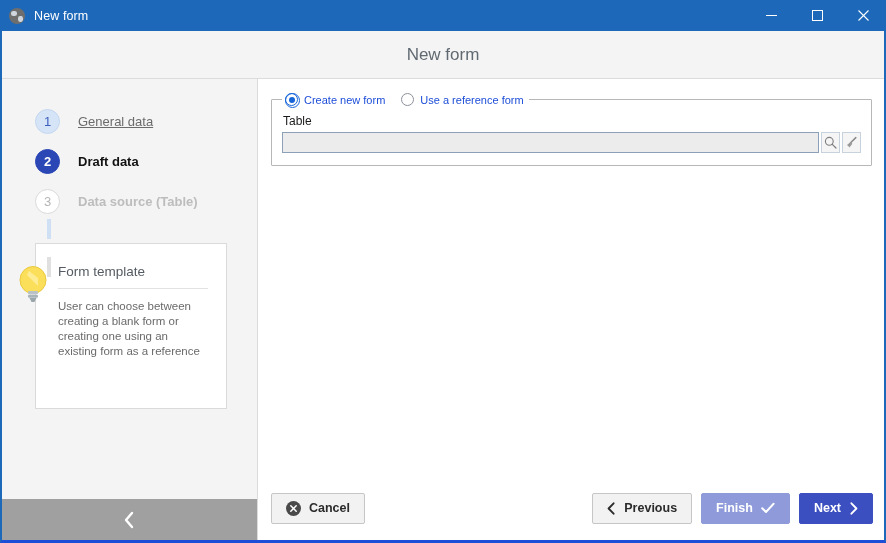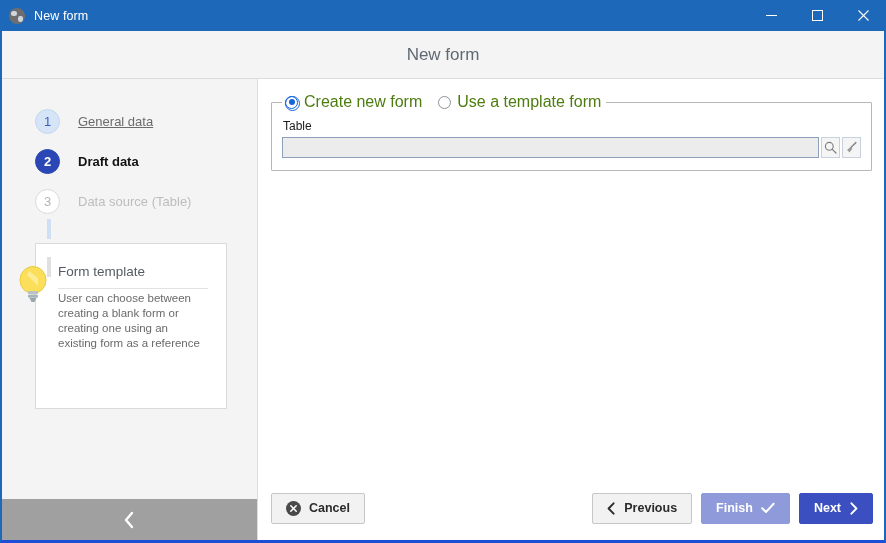--- a/index.html
+++ b/index.html
@@ -155,21 +155,21 @@
     white-space: nowrap;
   }
   .step-label.done {
     color: #6b6b6b;
     text-decoration: underline;
   }
   .step-label.active {
     color: #121212;
     font-weight: bold;
   }
-  .step-label.todo { color: #bdbdbd; }
+  .step-label.todo { color: #bdbdbd; font-weight: bold; }
 
   .step-connector {
     position: absolute;
     left: 45px;
     width: 4px;
     z-index: 1;
   }
   .conn-1 { top: 140px; height: 20px; background: #cfe0f5; }
   .conn-2 { top: 178px; height: 20px; background: #e0e0e0; }
 
@@ -193,21 +193,21 @@
     z-index: 3;
   }
   .info-title {
     font-size: 13.5px;
     color: #555b62;
     padding-bottom: 9px;
     border-bottom: 1px solid #e2e2e2;
     margin-right: 2px;
   }
   .info-text {
-    margin-top: 2px;
+    margin-top: 10px;
     font-size: 11.5px;
     color: #6a6a6a;
     line-height: 15px;
   }
 
   .sidebar-footer {
     margin-top: auto;
     height: 41px;
     background: #a0a0a0;
     display: flex;
@@ -272,22 +272,22 @@
   }
   .radio.checked::before {
     content: "";
     position: absolute;
     left: -1px; top: -1px;
     width: 13px; height: 13px;
     border-radius: 50%;
     border: 1px solid #1666d8;
   }
   .radio-label {
-    font-size: 16px;
-    color: #4d7c0f;
+    font-size: 11px;
+    color: #1d4ed8;
   }
 
   .field-label {
     font-size: 12px;
     color: #1a1a1a;
     margin: 2px 0 4px 1px;
   }
   .field-row {
     display: flex;
     align-items: stretch;
@@ -455,21 +455,21 @@
       <div class="pane">
 
         <fieldset class="form-group">
           <legend>
             <span class="radio-opt">
               <span class="radio checked"></span>
               <span class="radio-label">Create new form</span>
             </span>
             <span class="radio-opt">
               <span class="radio"></span>
-              <span class="radio-label">Use a template form</span>
+              <span class="radio-label">Use a reference form</span>
             </span>
           </legend>
 
           <div class="field-label">Table</div>
 
           <div class="field-row">
             <input class="text-input" type="text" value="" placeholder="" style="">
             <div class="icon-btn">
               <svg width="13" height="13" viewBox="0 0 13 13">
                 <circle cx="5.3" cy="5.3" r="3.9" fill="none" stroke="#7d7d7d" stroke-width="1.1"></circle>

